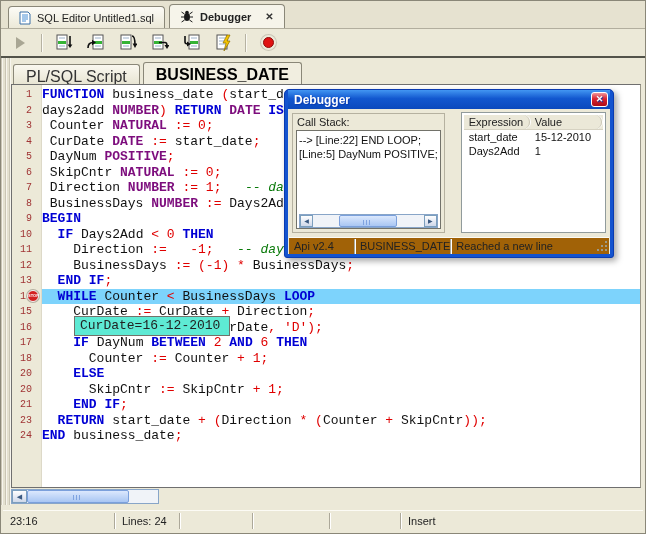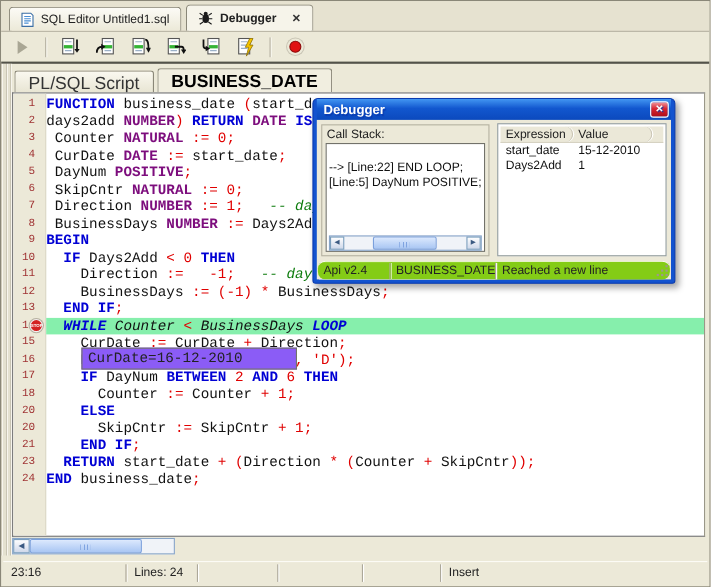--- a/index.html
+++ b/index.html
@@ -40,29 +40,29 @@
   .gutter-col{position:absolute;left:0;top:0;bottom:0;width:30px;background:#ece9d8;border-right:1px solid #ddd9c8;}
   .code-lines{position:absolute;left:0;top:2px;right:0;}
   .code-row{display:flex;height:15.5px;line-height:15.5px;white-space:pre;}
   .gut{flex:0 0 30px;position:relative;}
   .lnum{display:block;width:20px;text-align:right;font:10px/15.5px "Liberation Mono",monospace;color:#a03434;}
   .mark{position:absolute;}
   .mark.stop{left:15px;top:1px;width:12px;height:12px;border-radius:6px;background:#d32222;border:1px solid #f2f2f2;
              box-shadow:0 0 0 1px #b5b1a0;color:#fff;font:bold 4px/10px "Liberation Sans",sans-serif;text-align:center;}
   .mark.arrow{left:17px;top:0;font-size:9px;line-height:15.5px;color:#2a2a2a;}
   .txt{flex:1;font:13px/15.5px "Liberation Mono",monospace;color:#111;}
-  .txt.hl-cur{background:#86efac;font-style:italic;}
+  .txt.hl-cur{background:#7dd3fc;}
   .txt.hl-err{background:#a43a3a;}
   .s-k{color:#0000d4;font-weight:bold;margin-top:20px;}
   .s-t{color:#7d0d7d;font-weight:bold;}
   .s-o{color:#e00000;}
   .s-i{color:#111;}
   .s-c{color:#0a7a0a;font-style:italic;}
 
-  .eval-tooltip{position:absolute;left:62px;top:231px;width:196px;height:20px;background:#8b5cf6;
+  .eval-tooltip{position:absolute;left:62px;top:231px;width:156px;height:20px;background:#5eead4;
                 border:1px solid #72726a;font:13px/18px "Liberation Mono",monospace;color:#222;padding:0 5px;z-index:5;}
 
   
   .hscroll-strip{height:17px;flex:0 0 17px;background:#ece9d8;display:flex;align-items:center;}
   .xp-hscroll{width:148px;height:15px;display:flex;border:1px solid #88a5c8;background:#f0f3f8;}
   .sb-btn{flex:0 0 15px;background:linear-gradient(#fefefe,#cfd8ea);border:1px solid #7b9ebd;
           color:#3b5a82;font-size:7px;line-height:12px;text-align:center;}
   .sb-thumb{position:relative;background:linear-gradient(#dbe8fd,#a9c6f3);border:1px solid #7ba0dc;border-radius:2px;}
   .sb-thumb::after{content:"";position:absolute;left:50%;top:4px;width:9px;height:5px;margin-left:-5px;
           background:repeating-linear-gradient(to right,#7fa3e0 0 1px,transparent 1px 3px);}
@@ -79,46 +79,46 @@
   .dbg{position:absolute;left:283px;top:88px;width:330px;height:169px;z-index:20;background:#1353cf;
        border:1px solid #0a3bb0;border-radius:5px 5px 3px 3px;padding:0 3px 3px;box-shadow:3px 3px 6px rgba(0,0,0,.35);
        display:flex;flex-direction:column;}
   .dbg-title{height:19px;flex:0 0 19px;display:flex;align-items:center;
              background:linear-gradient(#4296f2,#1257cf 45%,#0b49bd);color:#fff;font-size:12px;font-weight:bold;
              padding:0 2px 0 6px;text-shadow:1px 1px 1px #0a3bb0;}
   .dbg-close{margin-left:auto;width:17px;height:15px;border-radius:3px;border:1px solid #fff;
              background:linear-gradient(#f0959b,#da2430 45%,#ad0d18);color:#fff;font-size:9px;line-height:13px;
              text-align:center;font-weight:bold;}
   .dbg-body{flex:1;background:#ece9d8;display:flex;flex-direction:column;min-height:0;}
-  .dbg-main{flex:1;display:flex;gap:7px;padding:4px 4px 2px;min-height:0;}
+  .dbg-main{flex:1;display:flex;gap:16px;padding:4px 4px 2px;min-height:0;}
 
   .callstack-group{flex:0 0 140px;border:1px solid #b5b1a0;padding:2px 3px 3px;display:flex;flex-direction:column;}
   .cs-label{font-size:11px;color:#222;margin:0 0 2px 1px;}
   .cs-list{flex:1;background:#fff;border:1px solid #72726a;font-size:11px;color:#111;display:flex;flex-direction:column;
-           padding:14px 2px 0;min-height:0;}
+           padding:2px 2px 0;min-height:0;}
   .cs-item{white-space:nowrap;overflow:hidden;line-height:14px;}
   .cs-scroll{margin-top:auto;height:14px;display:flex;border:1px solid #88a5c8;background:#f0f3f8;}
   .cs-scroll .sb-btn{flex:0 0 13px;font-size:6px;line-height:11px;}
   .cs-thumb{flex:0 0 58px;}
 
   .watch-group{flex:1;display:flex;flex-direction:column;min-width:0;}
   .w-tabs{height:18px;flex:0 0 18px;display:flex;align-items:flex-end;padding-left:3px;position:relative;z-index:2;}
   .w-tab{height:17px;padding:2px 8px 0;font-size:11px;border:1px solid #919b9c;border-bottom:none;
          border-radius:3px 3px 0 0;background:#e4e1cf;color:#333;}
   .w-tab.active{height:18px;background:#fbfbf7;border-top:2px solid #e6922c;color:#000;}
   .w-page{flex:1;background:#fff;border:1px solid #919b9c;margin-top:-1px;padding:2px;min-height:0;}
   .w-head{display:flex;background:#ebe8d8;border-bottom:1px solid #d6d2c2;}
   .w-th{font-size:11px;color:#222;padding:1px 5px;border-right:1px solid #c9c5b5;box-shadow:1px 0 0 #fff;border-radius:7px;}
   .w-th.c1{flex:0 0 66px;} .w-th.c2{flex:0 0 72px;} .w-th.c3{flex:1;border-right:none;box-shadow:none;}
   .w-row{display:flex;font-size:11px;color:#111;}
   .w-td{padding:1px 5px;white-space:nowrap;overflow:hidden;}
   .w-td.c1{flex:0 0 66px;} .w-td.c2{flex:0 0 72px;}
 
   .dbg-status{flex:0 0 17px;height:17px;display:flex;align-items:center;font-size:11px;color:#222;
-              border-top:1px solid #fcfbf5;background:#84cc16;margin:2px 1px 0;border-radius:7px;}
+              border-top:1px solid #fcfbf5;background:#a16207;margin:2px 1px 0;}
   .dseg{height:15px;line-height:15px;padding-left:5px;border-right:1px solid #aca899;box-shadow:1px 0 0 #fff;}
   .dseg.d1{flex:0 0 66px;} .dseg.d2{flex:0 0 88px;} .dseg.d3{flex:1;border-right:none;box-shadow:none;}
   .grip{width:13px;height:13px;position:relative;flex:0 0 13px;}
   .grip::before{content:"";position:absolute;right:2px;bottom:2px;width:2px;height:2px;background:#9e9a88;
       box-shadow:0 -4px #9e9a88,-4px 0 #9e9a88,0 -8px #9e9a88,-8px 0 #9e9a88,-4px -4px #9e9a88;}
 </style>
 </head>
 <body>
 
 <div class="app">

